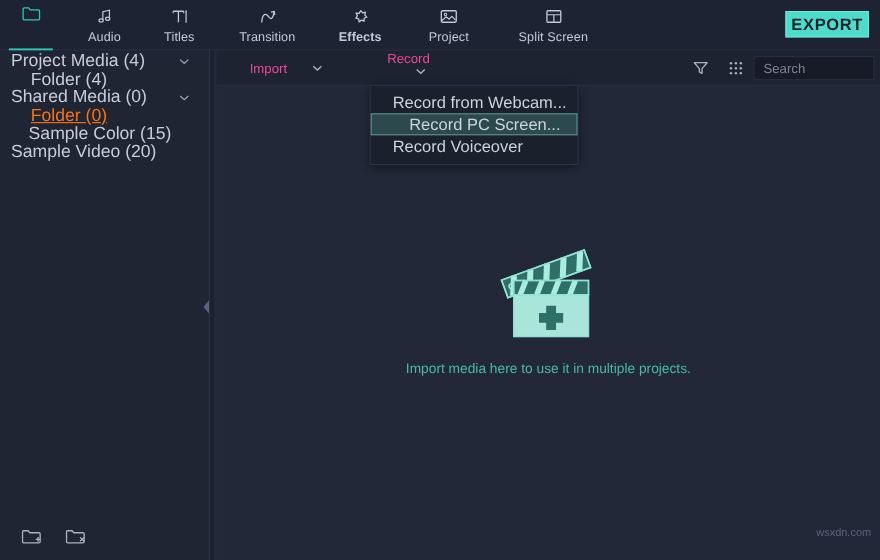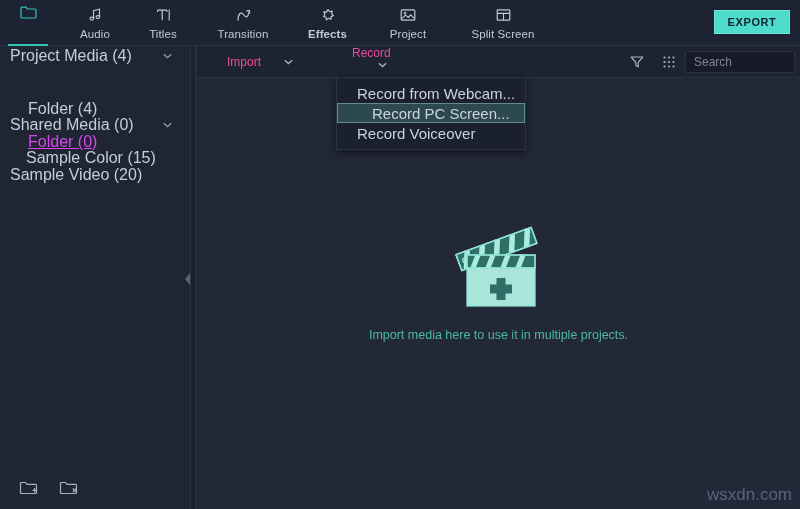--- a/index.html
+++ b/index.html
@@ -48,21 +48,21 @@
     transform: translateX(-50%);
     width: 40px; height: 2px;
     background: #30c6b5;
   }
 
   #export-btn {
     position: absolute; right: 10px; top: 10px;
     width: 76px; height: 24px;
     background: #4ddbcb;
     color: #13202a;
-    font-size: 11px;
+    font-size: 15px;
     font-weight: bold;
     letter-spacing: .6px;
     display: flex; align-items: center; justify-content: center;
     border: 1px solid #6ee6d9;
     cursor: pointer;
     user-select: none;
   }
 
   
   #sidebar {
@@ -75,21 +75,21 @@
     height: 16.5px;
     display: flex; align-items: center;
     color: #c6ccd8;
     font-size: 16px;
     cursor: pointer;
     user-select: none;
     white-space: nowrap;
   }
   .tree-row .lbl { display: inline-block; }
   .tree-row.selected .lbl {
-    color: #d946ef;
+    color: #f97316;
     text-decoration: underline;
   }
   .chev {
     position: absolute; right: 18px; top: 50%;
     transform: translateY(-50%);
     width: 10px; height: 10px;
     display: flex; align-items: center; justify-content: center;
   }
   #sidebar-tree { padding-top: 2px; }
 
@@ -217,23 +217,23 @@
   #clapper { width: 96px; height: 86px; }
   #empty-caption {
     margin-top: 16px;
     color: #49b9a6;
     font-size: 12.5px;
     white-space: nowrap;
   }
 
   
   #watermark {
-    position: absolute; right: 8px; bottom: 4px;
+    position: absolute; right: 8px; bottom: 19px;
     color: #5b6478;
-    font-size: 17px;
+    font-size: 10px;
     user-select: none;
   }
 </style>
 </head>
 <body>
 
 <div id="app">
 
   <div id="topnav">
 
@@ -316,21 +316,21 @@
 
       <div class="tree-row" style="padding-left:10px;">
         <span class="lbl">Project Media (4)</span>
         <span class="chev">
           <svg width="9" height="6" viewBox="0 0 9 6">
               <path d="M.8 1.2L4.5 4.6 8.2 1.2" fill="none" stroke="#9aa3b4" stroke-width="1.2"></path>
             </svg>
         </span>
       </div>
 
-      <div class="tree-row" style="padding-left:28px;margin-top:36px;">
+      <div class="tree-row" style="padding-left:28px;">
         <span class="lbl">Folder (4)</span>
       </div>
 
       <div class="tree-row" style="padding-left:10px;">
         <span class="lbl">Shared Media (0)</span>
         <span class="chev">
           <svg width="9" height="6" viewBox="0 0 9 6">
               <path d="M.8 1.2L4.5 4.6 8.2 1.2" fill="none" stroke="#9aa3b4" stroke-width="1.2"></path>
             </svg>
         </span>

